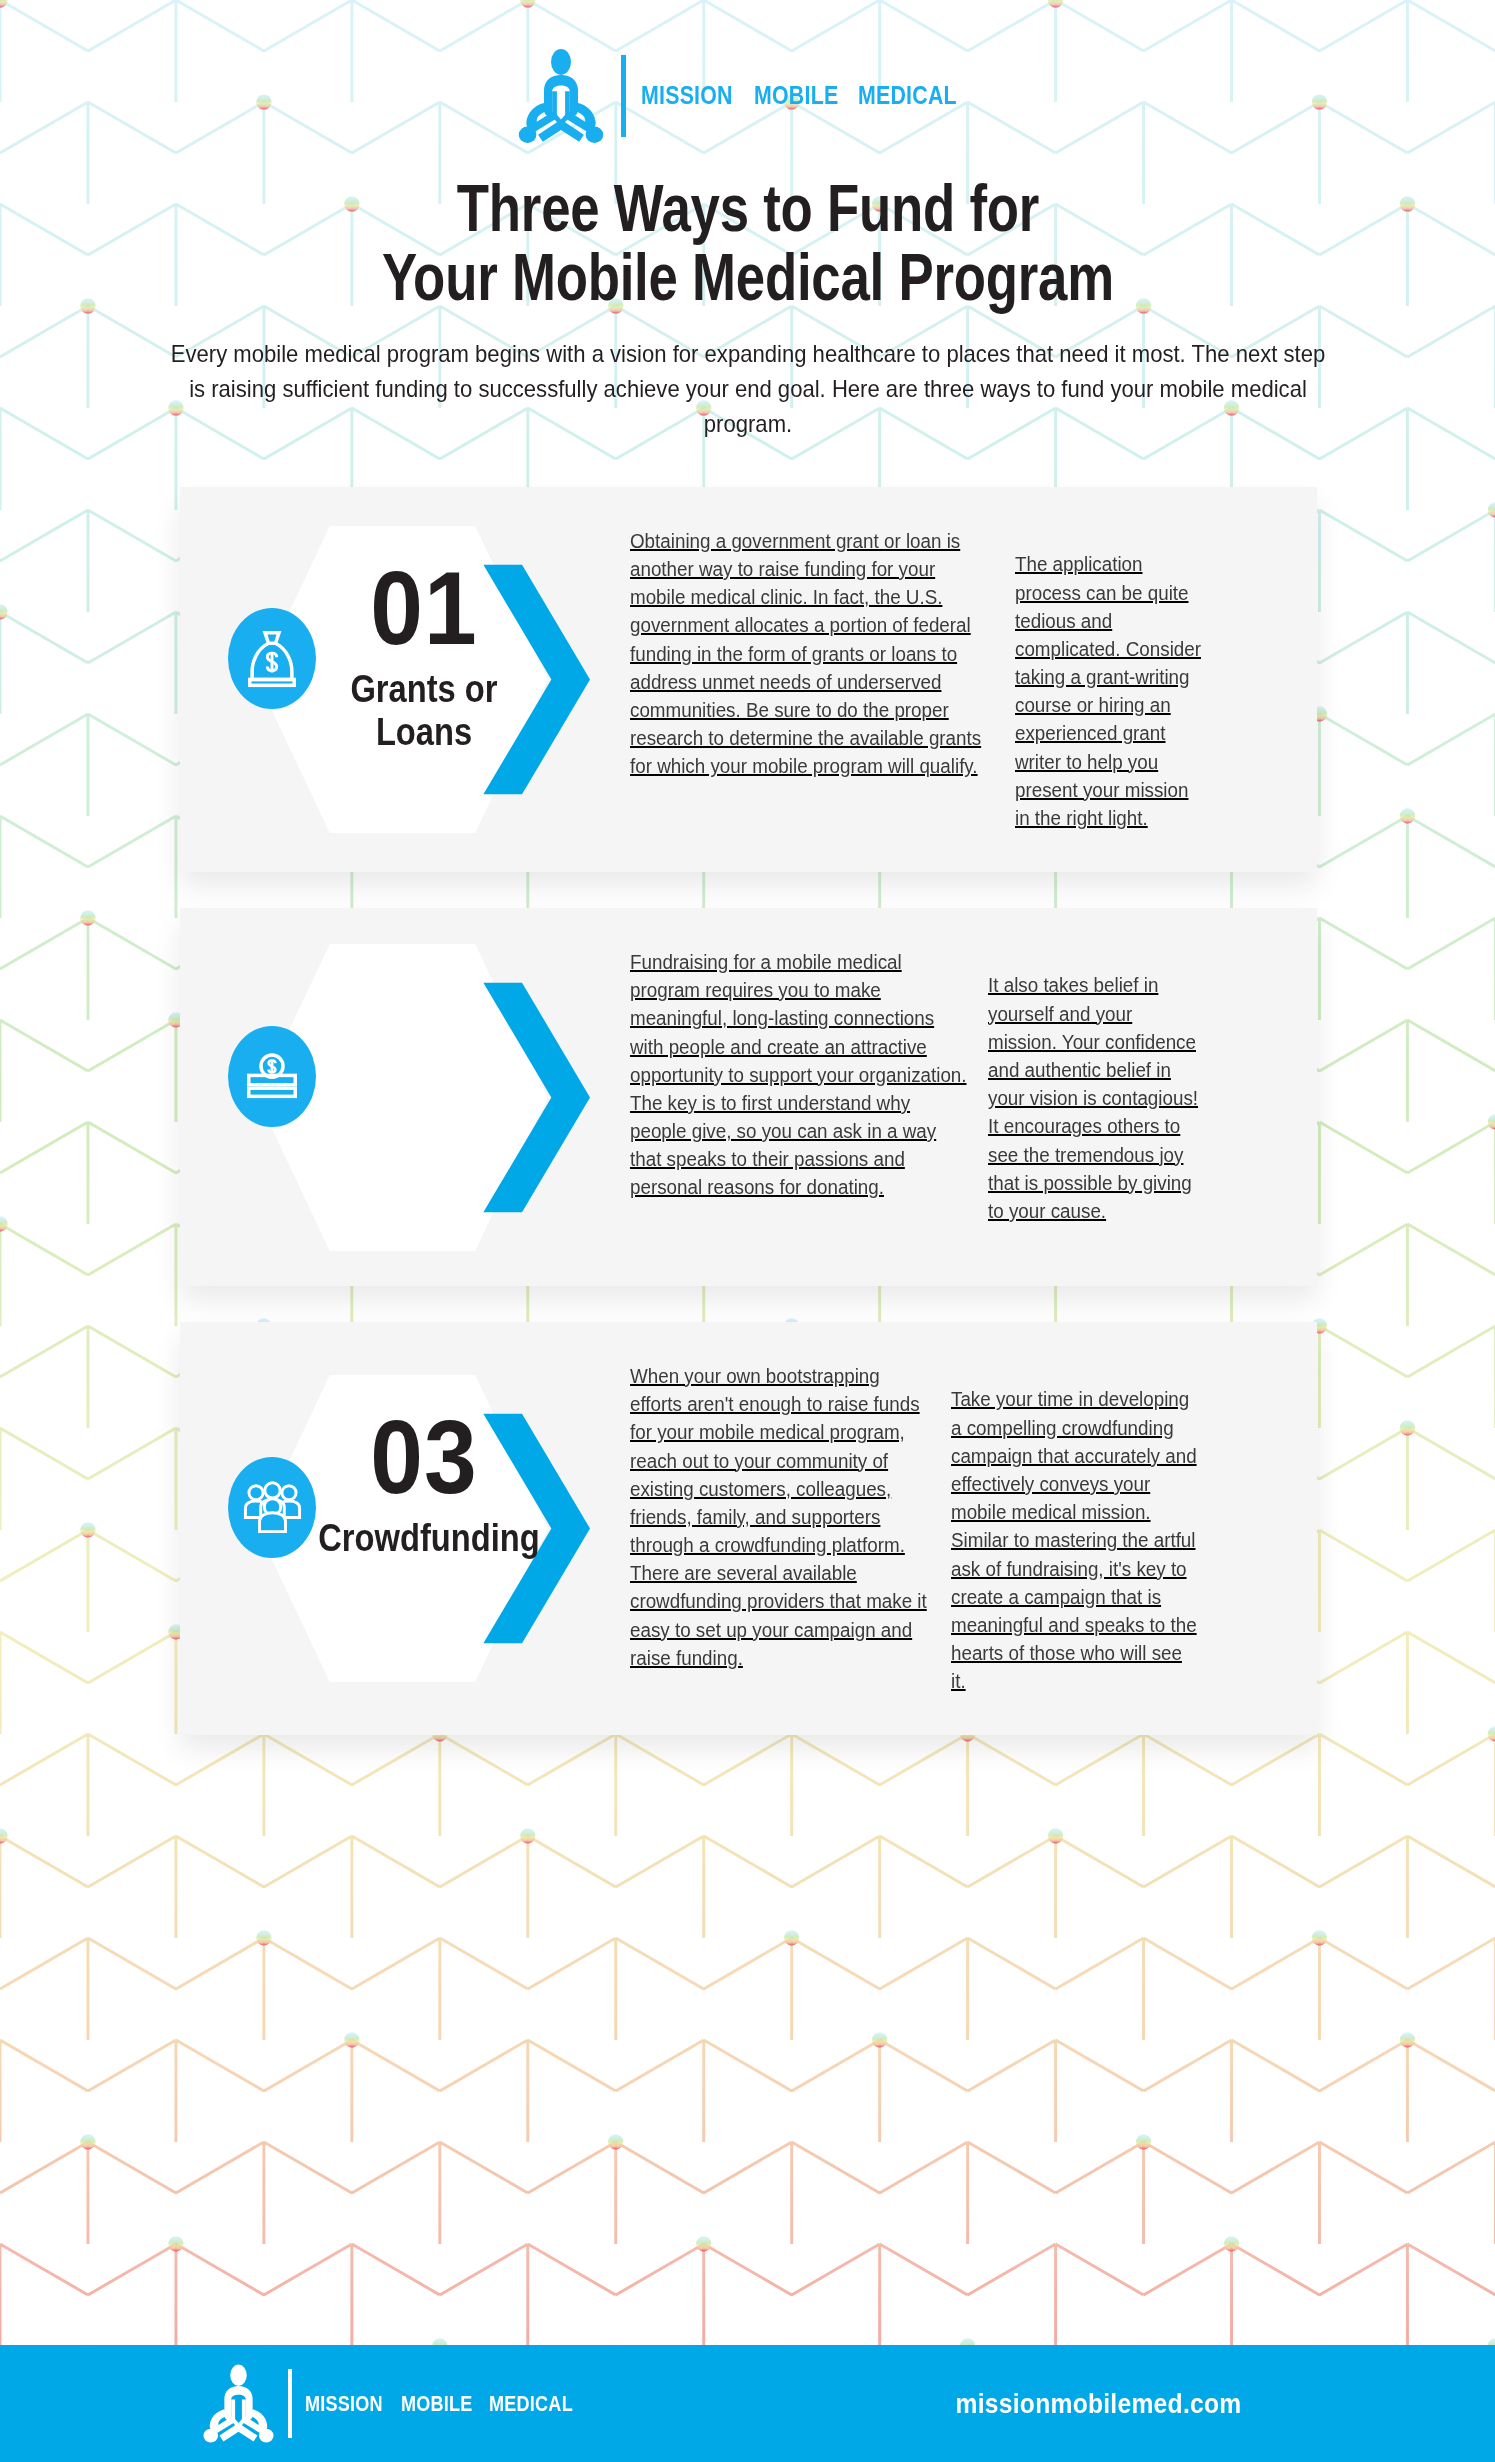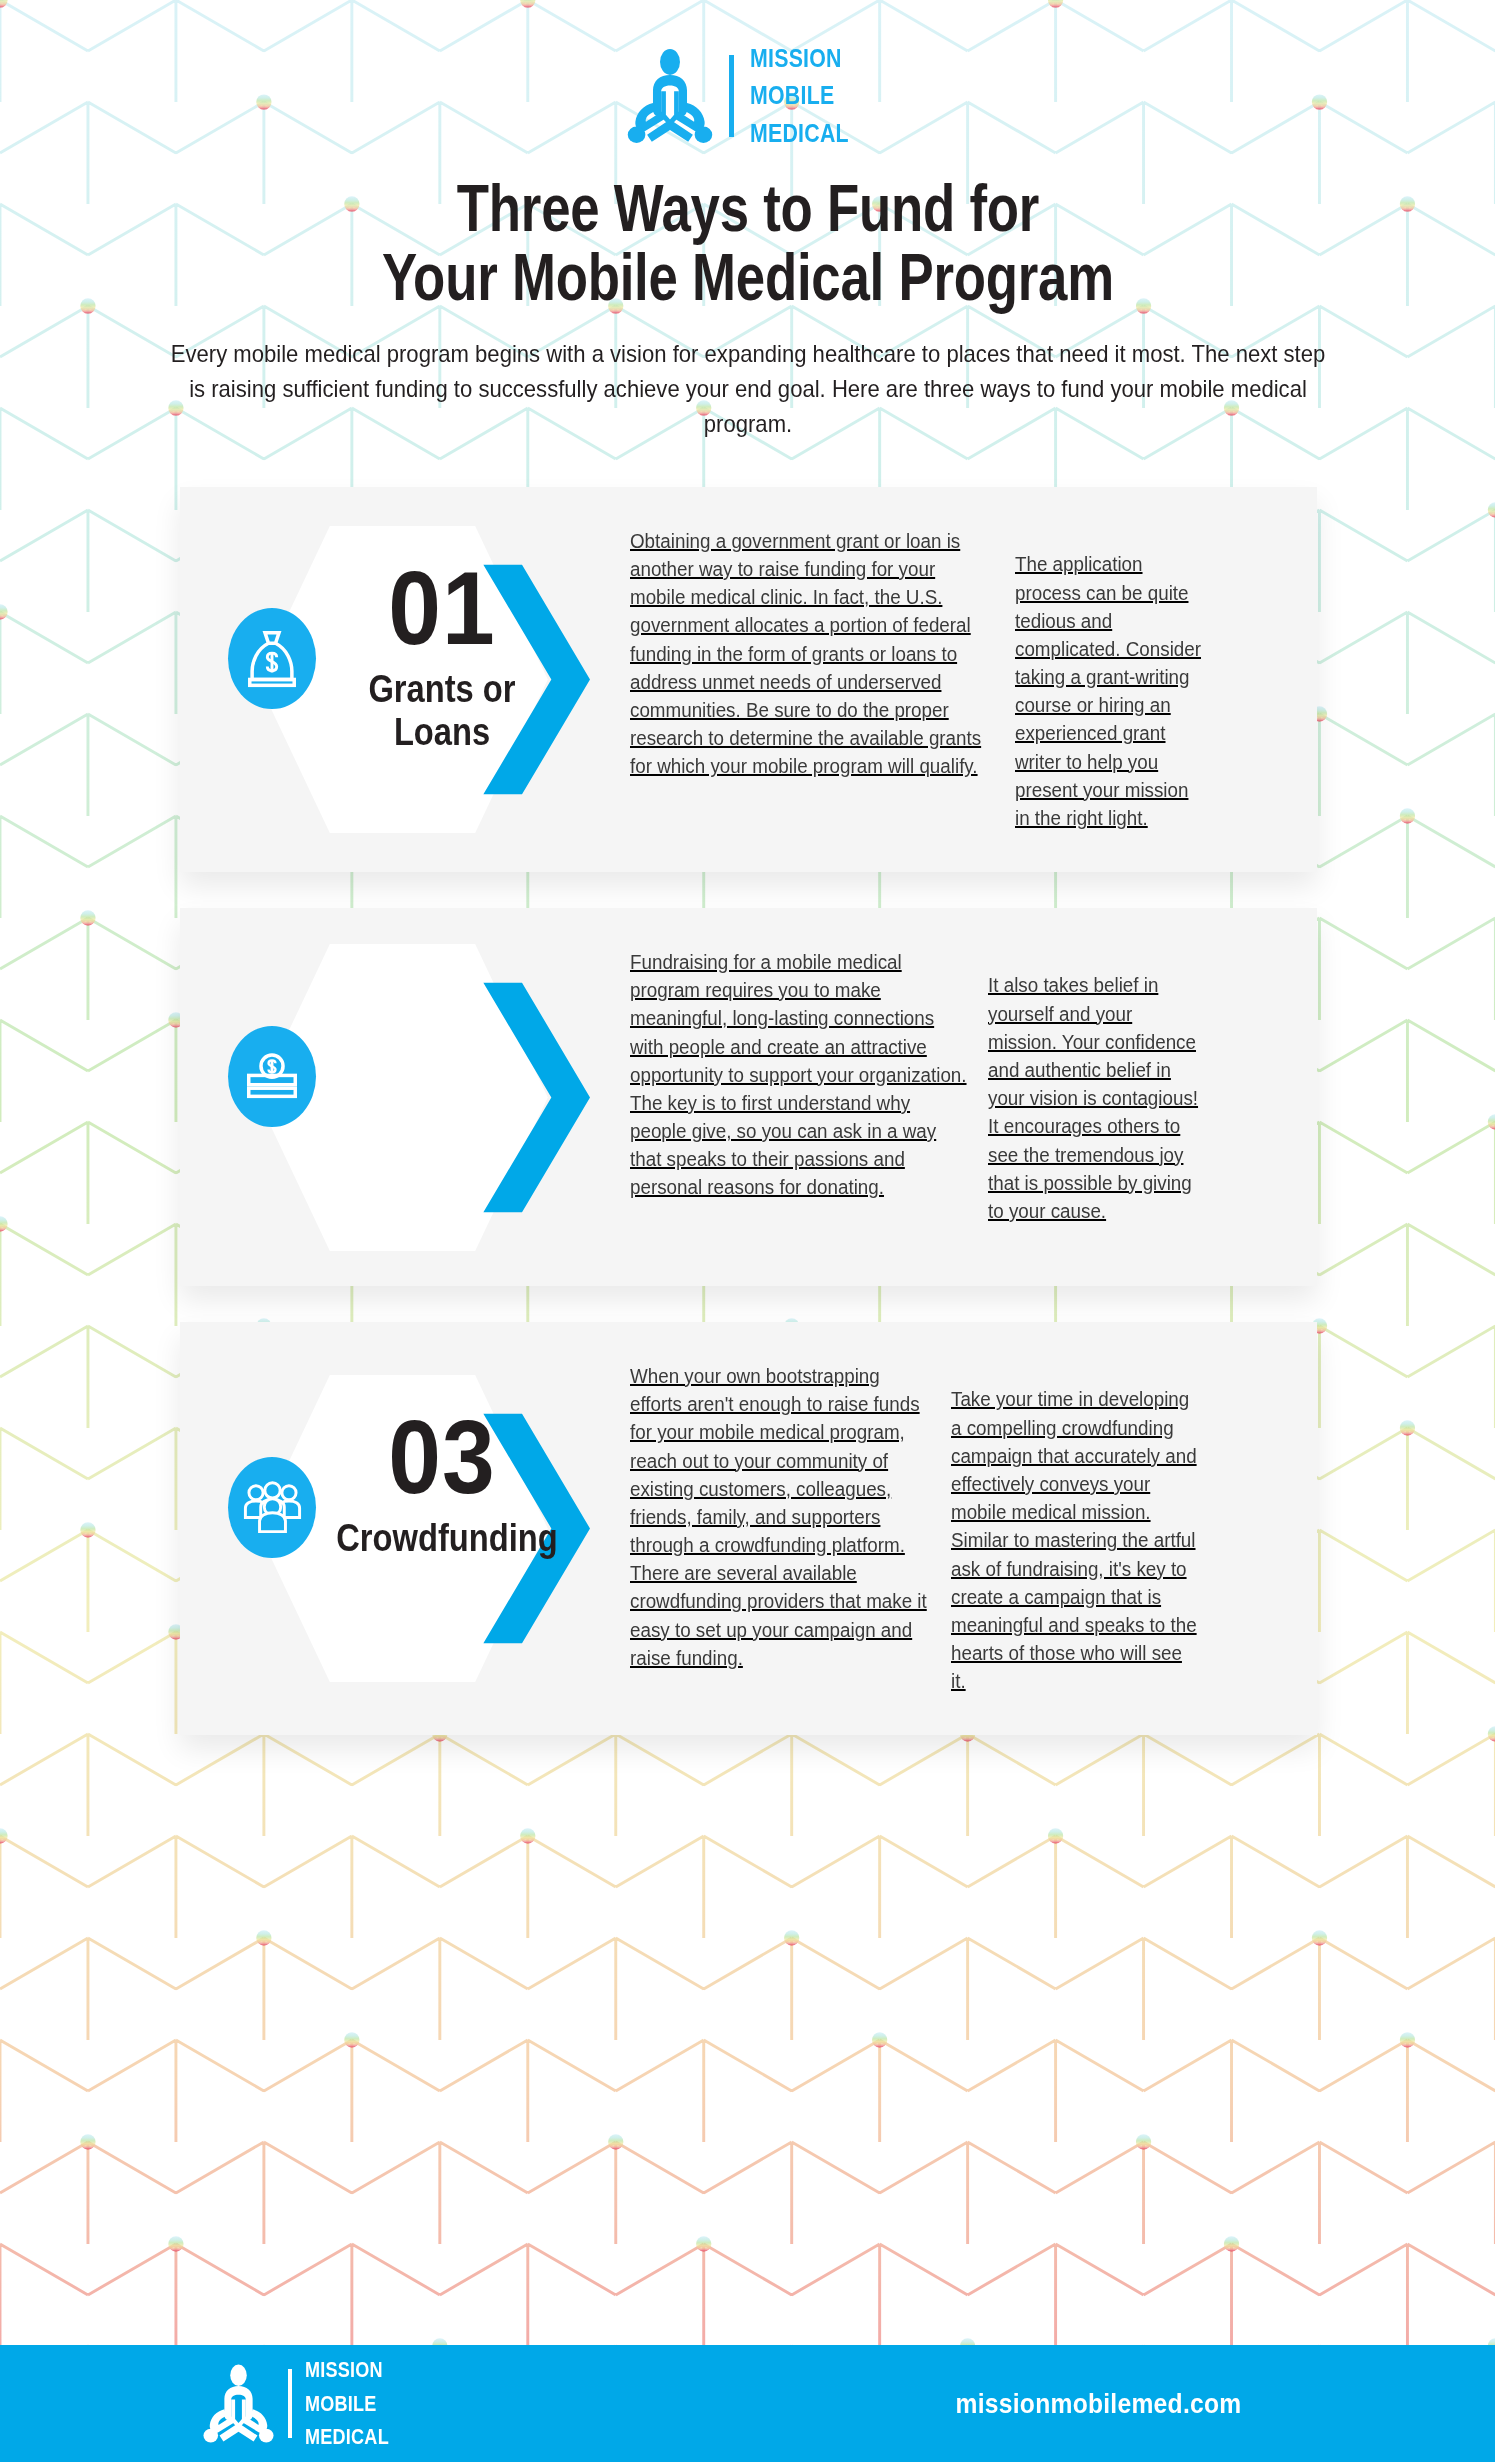--- a/index.html
+++ b/index.html
@@ -22,22 +22,22 @@
     position:relative; z-index:2;
     width:1496px; padding-top:46px; text-align:center;
   }
   .logo-lockup {
     display:inline-flex; align-items:center; gap:15.2px;
     height:100px;
   }
   .logo-mark { width:88px; height:94px; display:block; }
   .logo-rule { width:5.3px; height:82px; background:#18AEEF; }
   .logo-words {
-    display:flex; flex-direction:column; justify-content:center;
-    align-items:flex-start; gap:10px;
+    display:flex; flex-direction:row; justify-content:center;
+    align-items:flex-start; gap:1px;
   }
   .logo-words span {
     font-family:"Liberation Sans Narrow","Liberation Sans",sans-serif;
     font-weight:bold; font-size:26px; line-height:27.6px;
     letter-spacing:0.3px; color:#18AEEF;
     transform:scaleX(0.82); transform-origin:left center;
   }
 
   .title {
     margin-top:28px;
@@ -78,21 +78,21 @@
   .badge-icon {
     position:absolute; left:13px; top:87px;
     width:88px; height:101px;
     background:#18AEEF;
     border-radius:50%;
     display:flex; align-items:center; justify-content:center;
     z-index:3;
   }
   .badge-icon svg { position:static; }
   .badge-text {
-    position:absolute; left:104px; top:36px;
+    position:absolute; left:86px; top:36px;
     width:246px; text-align:center; z-index:2;
   }
   .badge-num {
     font-family:"Liberation Sans Narrow","Liberation Sans",sans-serif;
     font-weight:bold; font-size:103px; line-height:1.0;
     color:#231f20; letter-spacing:1.2px;
     transform:scaleX(0.92); transform-origin:center top;
   }
   .badge-label {
     margin-top:8.2px;

